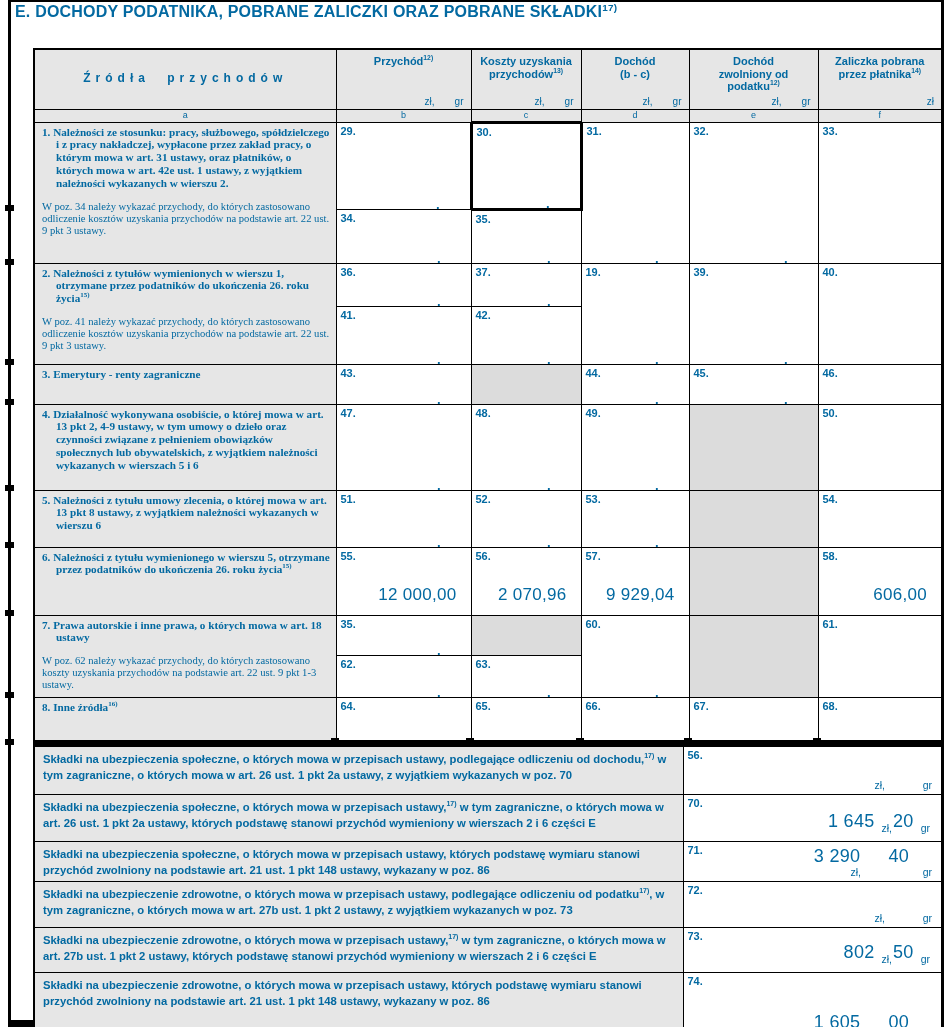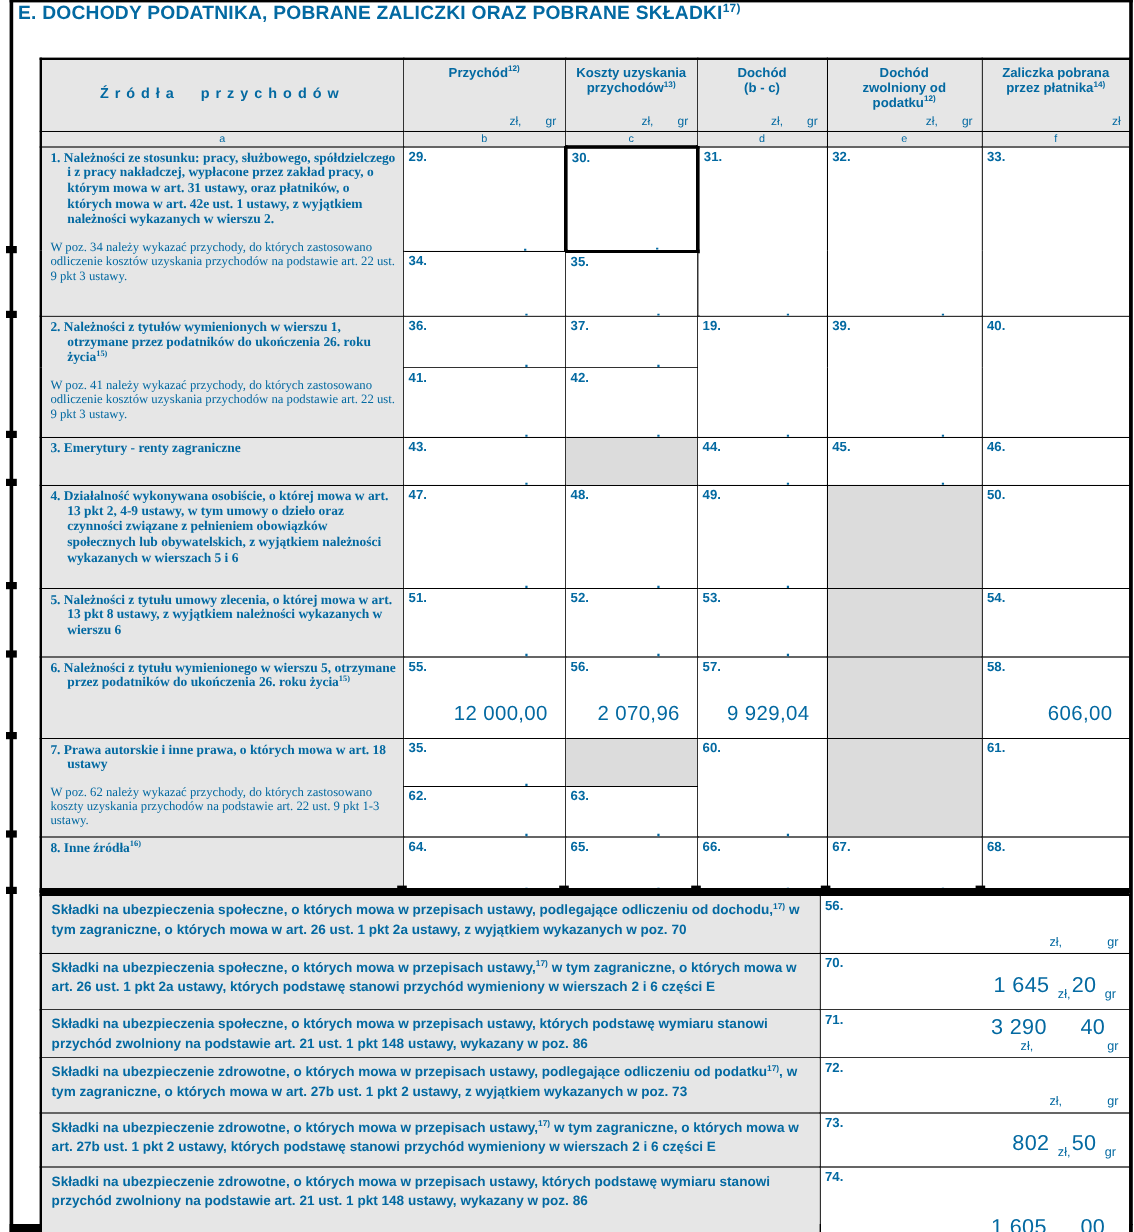--- a/index.html
+++ b/index.html
@@ -46,21 +46,21 @@
 
   .sep{position:absolute;left:33px;top:740px;width:908px;height:5px;background:#000;}
   .sq{position:absolute;top:738px;width:8px;height:9px;background:#000;}
 
   .sktext{background:#e6e6e6;padding:4px 8px 2px 8px;}
   .sk-main{font-weight:bold;font-size:11.3px;line-height:1.42;}
   .sk-note{font-size:17px;margin-top:16px;}
   .skline{position:absolute;right:10px;bottom:9px;display:flex;align-items:baseline;white-space:nowrap;}
   .skn{font-size:18px;letter-spacing:0.3px;}
   .skuin{font-size:10.5px;margin:0 1px 0 7px;transform:translateY(5px);}
-  .skline2{position:absolute;right:20px;bottom:14px;display:flex;align-items:baseline;white-space:nowrap;}
+  .skline2{position:absolute;right:32px;bottom:14px;display:flex;align-items:baseline;white-space:nowrap;}
   .skgap{display:inline-block;width:28px;}
   .sku{position:absolute;font-size:10.5px;bottom:3px;}
   .sku-zl{right:56px;}
   .sku-zl2{right:80px;}
   .sku-gr{right:9px;}
 </style>
 </head>
 <body>
 
 <div class="page">

